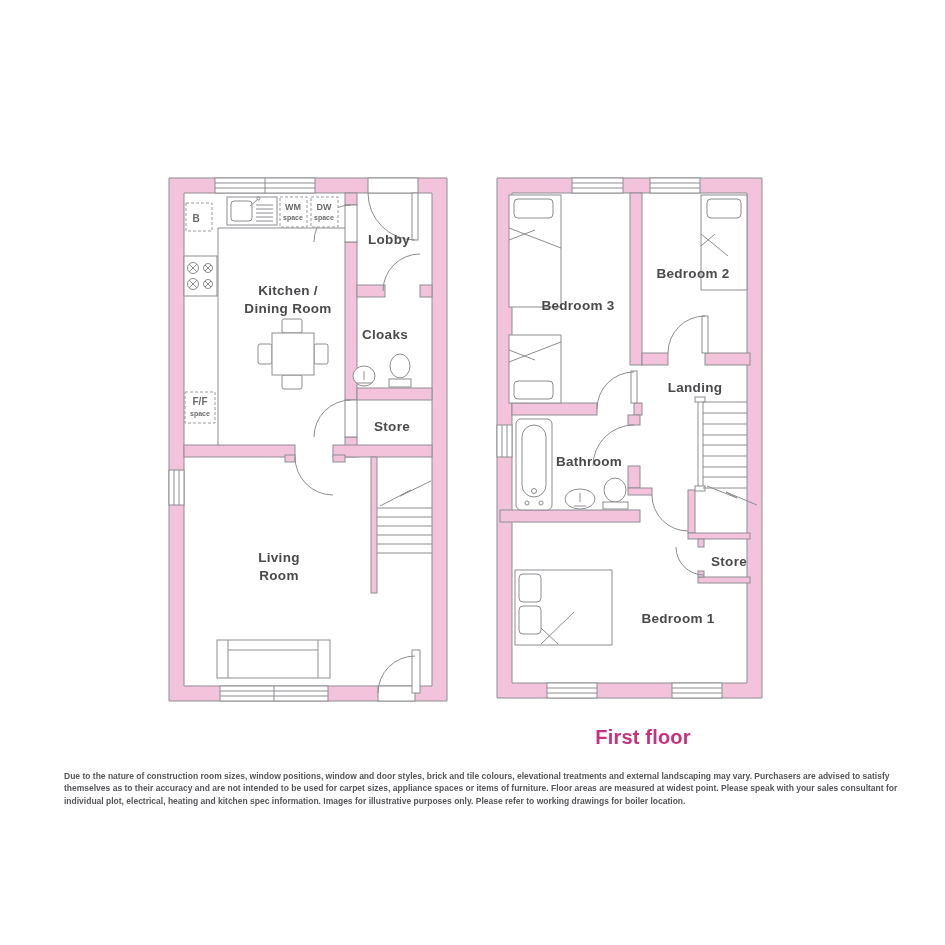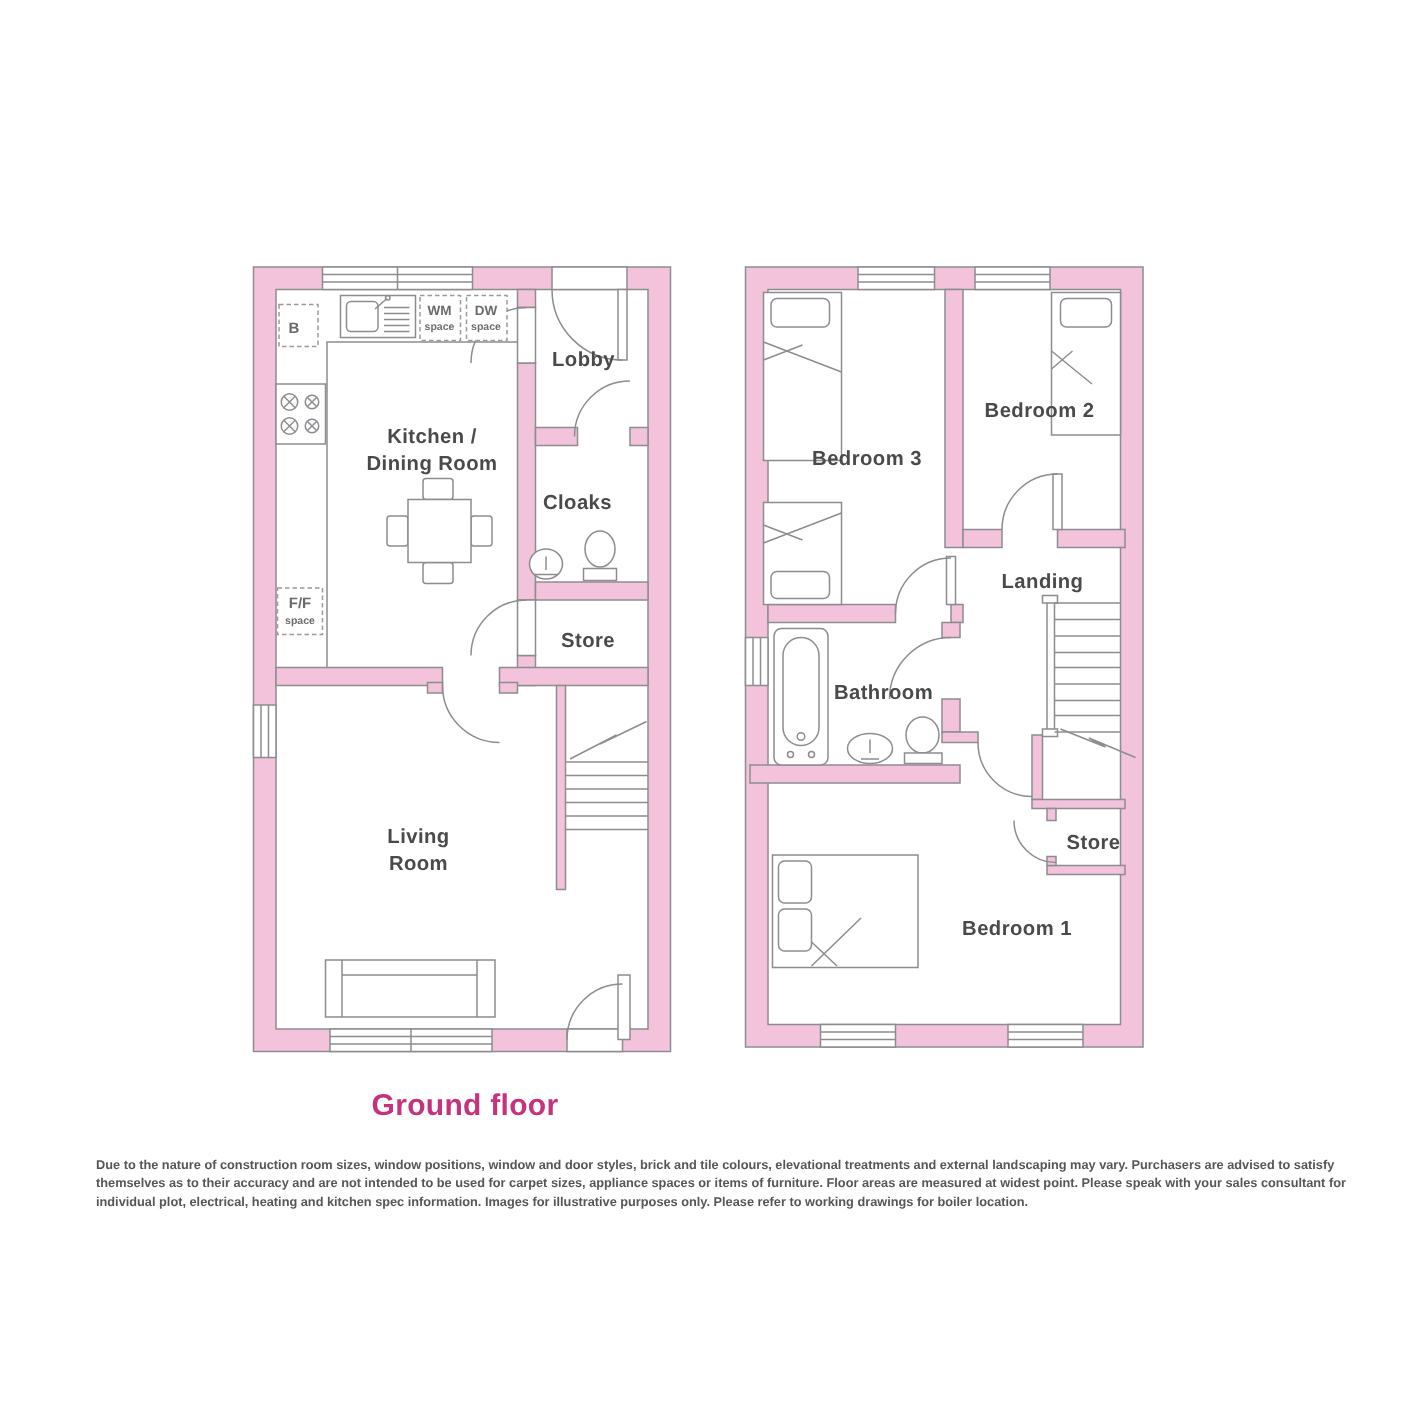--- a/index.html
+++ b/index.html
@@ -262,17 +262,17 @@
 
     <text class="rlbl" x="578" y="310">Bedroom 3</text>
     <text class="rlbl" x="693" y="278">Bedroom 2</text>
     <text class="rlbl" x="695" y="392">Landing</text>
     <text class="rlbl" x="589" y="466">Bathroom</text>
     <text class="rlbl" x="729" y="566">Store</text>
     <text class="rlbl" x="678" y="623">Bedroom 1</text>
   </g>
 </svg>
 
-<div class="caption" style="left:170px;">Ground floor</div>
+<div class="caption" style="left:503px;">First floor</div>
 
 <div id="disclaimer">Due to the nature of construction room sizes, window positions, window and door styles, brick and tile colours, elevational treatments and external landscaping may vary. Purchasers are advised to satisfy themselves as to their accuracy and are not intended to be used for carpet sizes, appliance spaces or items of furniture. Floor areas are measured at widest point. Please speak with your sales consultant for individual plot, electrical, heating and kitchen spec information. Images for illustrative purposes only. Please refer to working drawings for boiler location.</div>
 
 </div>
 
 </body></html>

